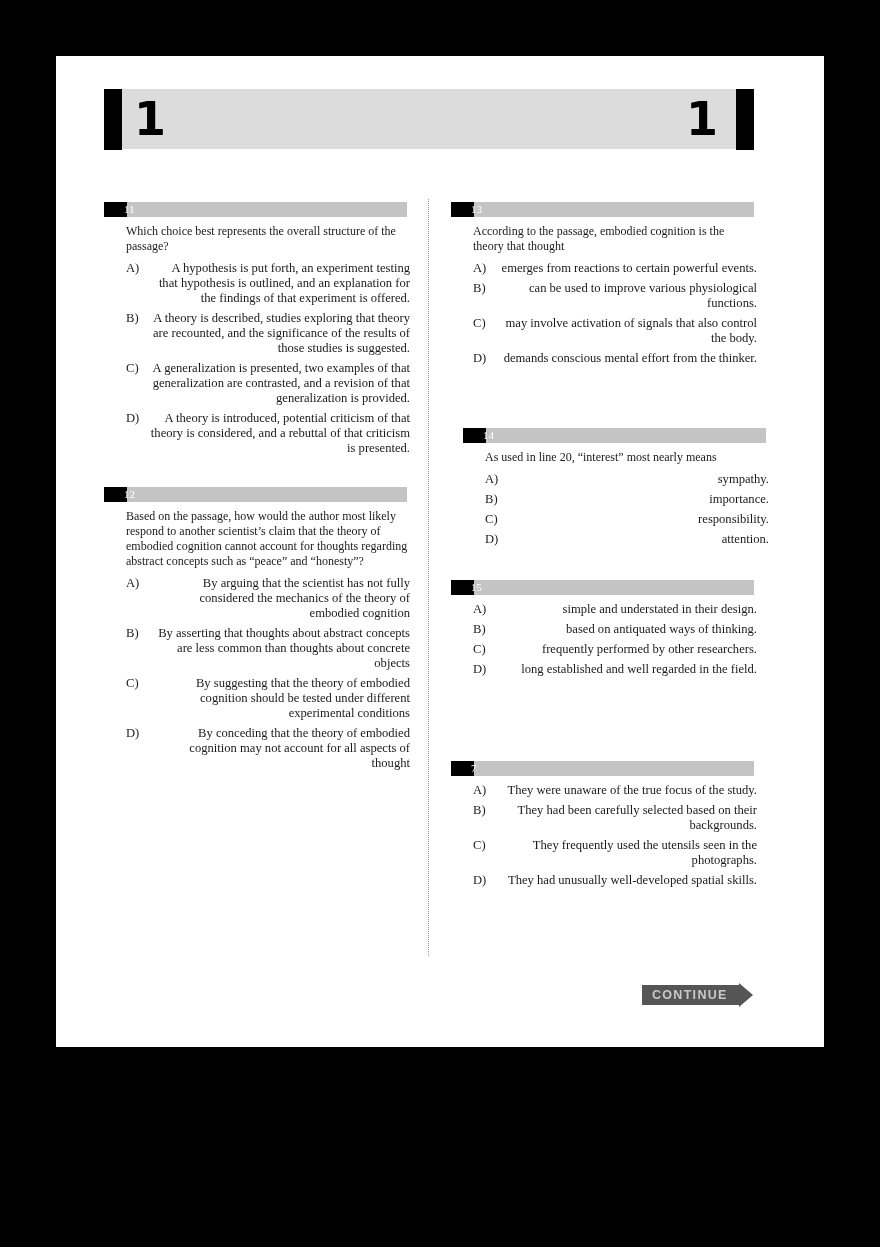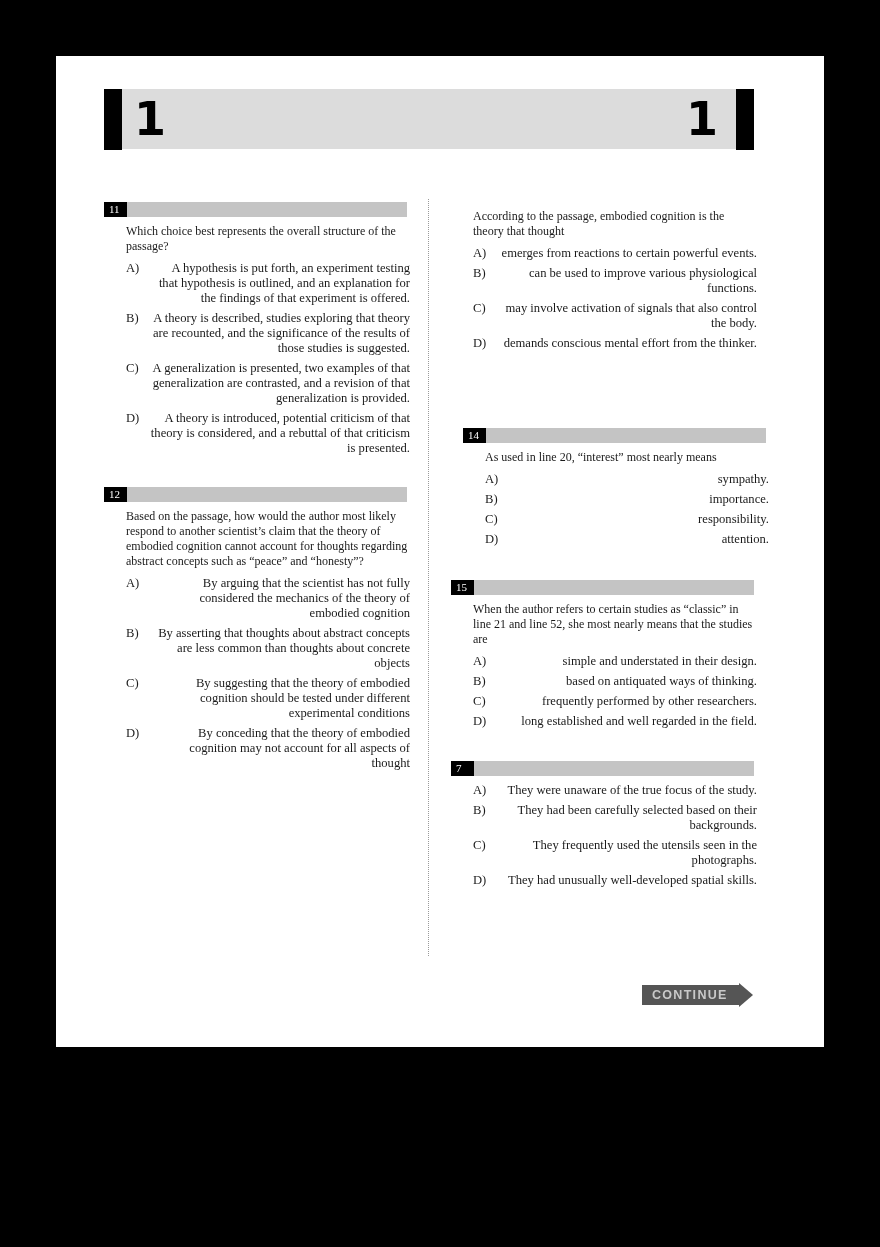--- a/index.html
+++ b/index.html
@@ -25,21 +25,21 @@
       position: absolute; left: 372px; top: 143px; height: 757px; width: 0;
       border-left: 1px dotted #9a9a9a;
     }
 
     .question { position: absolute; width: 304px; }
     .q-left { left: 48px; }
     .q-right { left: 395px; }
     .q-bar { position: relative; height: 15px; background: #c4c4c4; width: 303px; }
     .q-num {
       position: absolute; left: 0; top: 0; width: 23px; height: 15px; background: #000; color: #fff;
-      font-size: 11px; line-height: 15px; text-align: left; padding-left: 5px; box-sizing: border-box;
+      font-size: 11px; line-height: 15px; text-align: left; padding-left: 20px; box-sizing: border-box;
     }
     .q-stem {
       margin: 7px 0 0 22px; font-size: 12px; line-height: 15px; width: 282px;
     }
     .q-choices { list-style: none; margin: 7px 0 0 22px; padding: 0; width: 284px; }
     .q-choice { position: relative; font-size: 12.6px; line-height: 15px; padding-left: 24px; margin-bottom: 5px; }
     .q-choice .letter { position: absolute; left: 0; top: 0; }
     .q-choice .text { display: block; text-align: right; }
 
     .continue-btn {
@@ -116,20 +116,23 @@
           <span class="text">By suggesting that the theory of embodied cognition should be tested under different experimental conditions</span>
         </li>
       <li class="q-choice">
           <span class="letter">D)</span>
           <span class="text">By conceding that the theory of embodied cognition may not account for all aspects of thought</span>
         </li>
     </ul>
   </div>
 
   <div class="question q-right" style="top:146px;">
+    <div class="q-bar">
+      <span class="q-num">13</span>
+    </div>
     <div class="q-stem">According to the passage, embodied cognition is the theory that thought</div>
     <ul class="q-choices">
       <li class="q-choice">
           <span class="letter">A)</span>
           <span class="text">emerges from reactions to certain powerful events.</span>
         </li>
       <li class="q-choice">
           <span class="letter">B)</span>
           <span class="text">can be used to improve various physiological functions.</span>
         </li>
@@ -166,21 +169,20 @@
           <span class="letter">D)</span>
           <span class="text">attention.</span>
         </li>
     </ul>
   </div>
 
   <div class="question q-right" style="top:524px;">
     <div class="q-bar">
       <span class="q-num">15</span>
     </div>
-    <div class="q-stem">When the author refers to certain studies as “classic” in line 21 and line 52, she most nearly means that the studies are</div>
     <ul class="q-choices">
       <li class="q-choice">
           <span class="letter">A)</span>
           <span class="text">simple and understated in their design.</span>
         </li>
       <li class="q-choice">
           <span class="letter">B)</span>
           <span class="text">based on antiquated ways of thinking.</span>
         </li>
       <li class="q-choice">

